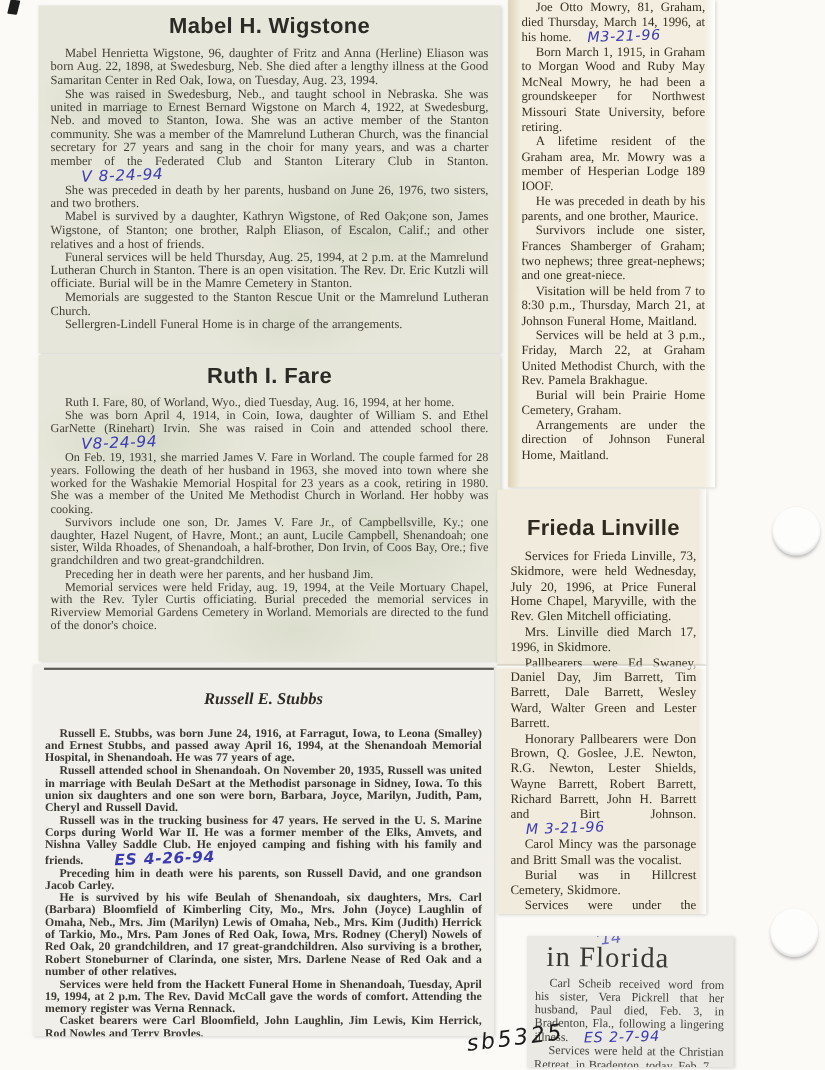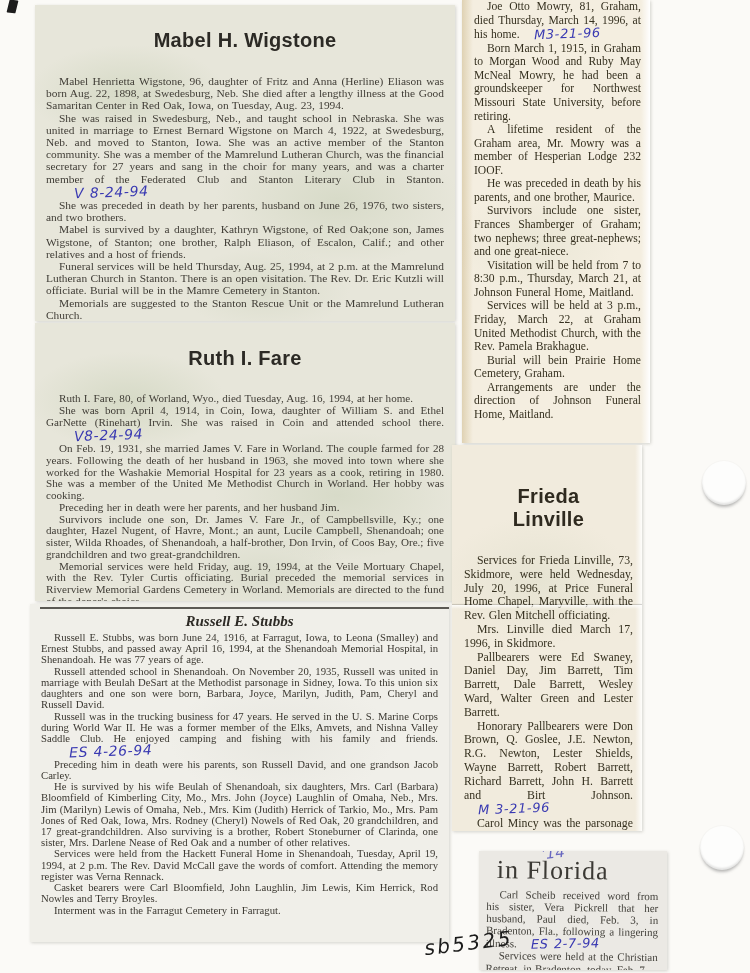--- a/index.html
+++ b/index.html
@@ -39,44 +39,44 @@
     background-image:
       radial-gradient(ellipse 130px 90px at 45% 35%, rgba(205,210,185,0.3), rgba(205,210,185,0) 72%),
       linear-gradient(270deg, rgba(255,255,255,0.9) 0px, rgba(255,255,255,0) 7px);
   }
   .news-gray{ background-color:#ebe9e4; }
 
   .title-sans{
     font-family:"Liberation Sans", sans-serif;
     font-weight:bold; text-align:center;
     color:#2c2a25; letter-spacing:0.3px;
-    margin:16px;
+    margin:0;
   }
   .t-big{ font-size:20px; padding:6px 0 7px; }
   .t-mowry{ font-size:21px; padding:3px 0 5px; color:#2f2a1f;}
   .t-frieda{ font-size:20px; padding:24px 0 7px; color:#2f2a1f;}
   .t-russell{
     font-family:"Liberation Serif", serif;
     font-weight:bold; font-style:italic;
     font-size:15px; text-align:center; color:#2e2b26;
-    margin:0; padding:7px 0 2px;
+    margin:15px; padding:7px 0 2px;
   }
   .t-florida{
     font-family:"Liberation Serif", serif;
     font-weight:normal; font-size:26px; text-align:left;
     color:#3b3934; margin:0; padding:2px 0 3px 10px; letter-spacing:1px;
   }
 
   .clip p{
     margin:0; text-align:justify; text-indent:13px;
     color:#403d36; word-spacing:0.5px;
   }
   .body-mabel p{ font-size:11.4px; line-height:1.07; }
   .body-ruth p{ font-size:11.1px; line-height:1.06; }
-  .body-russell p{ font-size:10.7px; line-height:1.05; font-weight:normal; color:#3b3831; }
+  .body-russell p{ font-size:10.7px; line-height:1.05; font-weight:bold; color:#3b3831; }
   .body-mowry p{ font-size:11.6px; line-height:1.17; color:#35301f; }
   .body-frieda p{ font-size:11.8px; line-height:1.17; color:#35301f; }
   .body-florida p{ font-size:11px; line-height:1.1; color:#45433d; }
 
   .pad-l{ padding:2px 11px 4px 11px; }
   .pad-r{ padding:0 9px 4px 12px; }
 
   .russell-rule{
     position:absolute; top:3px; left:10px; right:0;
     height:2px; background:#5b5954;
@@ -149,22 +149,22 @@
       <p><span>Sellergren-Lindell Funeral Home is in charge of the arrangements.</span></p>
     </div>
   </article>
 
   <article class="clip news-green pad-l" style="left:35px;top:323px;width:420px;height:278px;">
     <h2 class="title-sans t-big">Ruth I. Fare</h2>
     <div class="body-ruth">
       <p><span>Ruth I. Fare, 80, of Worland, Wyo., died Tuesday, Aug. 16, 1994, at her home.</span></p>
       <p><span>She was born April 4, 1914, in Coin, Iowa, daughter of William S. and Ethel GarNette (Rinehart) Irvin. She was raised in Coin and attended school there.</span><span class="hw">V8-24-94</span></p>
       <p><span>On Feb. 19, 1931, she married James V. Fare in Worland. The couple farmed for 28 years. Following the death of her husband in 1963, she moved into town where she worked for the Washakie Memorial Hospital for 23 years as a cook, retiring in 1980. She was a member of the United Me Methodist Church in Worland. Her hobby was cooking.</span></p>
+      <p><span>Survivors include one son, Dr. James V. Fare Jr., of Campbellsville, Ky.; one daughter, Hazel Nugent, of Havre, Mont.; an aunt, Lucile Campbell, Shenandoah; one sister, Wilda Rhoades, of Shenandoah, a half-brother, Don Irvin, of Coos Bay, Ore.; five grandchildren and two great-grandchildren.</span></p>
       <p><span>Preceding her in death were her parents, and her husband Jim.</span></p>
-      <p><span>Survivors include one son, Dr. James V. Fare Jr., of Campbellsville, Ky.; one daughter, Hazel Nugent, of Havre, Mont.; an aunt, Lucile Campbell, Shenandoah; one sister, Wilda Rhoades, of Shenandoah, a half-brother, Don Irvin, of Coos Bay, Ore.; five grandchildren and two great-grandchildren.</span></p>
       <p><span>Memorial services were held Friday, aug. 19, 1994, at the Veile Mortuary Chapel, with the Rev. Tyler Curtis officiating. Burial preceded the memorial services in Riverview Memorial Gardens Cemetery in Worland. Memorials are directed to the fund of the donor's choice.</span></p>
     </div>
   </article>
 
   <article class="clip news-white pad-l" style="left:30px;top:604px;width:419px;height:338px;">
     <div class="russell-rule"></div>
     <h2 class="t-russell">Russell E. Stubbs</h2>
     <div class="body-russell">
       <p><span>Russell E. Stubbs, was born June 24, 1916, at Farragut, Iowa, to Leona (Smalley) and Ernest Stubbs, and passed away April 16, 1994, at the Shenandoah Memorial Hospital, in Shenandoah. He was 77 years of age.</span></p>
       <p><span>Russell attended school in Shenandoah. On November 20, 1935, Russell was united in marriage with Beulah DeSart at the Methodist parsonage in Sidney, Iowa. To this union six daughters and one son were born, Barbara, Joyce, Marilyn, Judith, Pam, Cheryl and Russell David.</span></p>
@@ -174,21 +174,21 @@
       <p><span>Services were held from the Hackett Funeral Home in Shenandoah, Tuesday, April 19, 1994, at 2 p.m. The Rev. David McCall gave the words of comfort. Attending the memory register was Verna Rennack.</span></p>
       <p><span>Casket bearers were Carl Bloomfield, John Laughlin, Jim Lewis, Kim Herrick, Rod Nowles and Terry Broyles.</span></p>
       <p><span>Interment was in the Farragut Cemetery in Farragut.</span></p>
     </div>
   </article>
 
   <article class="clip news-cream pad-r" style="left:462px;top:0px;width:188px;height:443px;">
     <div class="body-mowry">
       <p><span>Joe Otto Mowry, 81, Graham, died Thursday, March 14, 1996, at his home.</span><span class="hw hw-small">M3-21-96</span></p>
       <p><span>Born March 1, 1915, in Graham to Morgan Wood and Ruby May McNeal Mowry, he had been a groundskeeper for Northwest Missouri State University, before retiring.</span></p>
-      <p><span>A lifetime resident of the Graham area, Mr. Mowry was a member of Hesperian Lodge 232 IOOF.</span></p>
+      <p><span>A lifetime resident of the Graham area, Mr. Mowry was a member of Hesperian Lodge 189 IOOF.</span></p>
       <p><span>He was preceded in death by his parents, and one brother, Maurice.</span></p>
       <p><span>Survivors include one sister, Frances Shamberger of Graham; two nephews; three great-nephews; and one great-niece.</span></p>
       <p><span>Visitation will be held from 7 to 8:30 p.m., Thursday, March 21, at Johnson Funeral Home, Maitland.</span></p>
       <p><span>Services will be held at 3 p.m., Friday, March 22, at Graham United Methodist Church, with the Rev. Pamela Brakhague.</span></p>
       <p><span>Burial will bein Prairie Home Cemetery, Graham.</span></p>
       <p><span>Arrangements are under the direction of Johnson Funeral Home, Maitland.</span></p>
     </div>
   </article>
 
   <article class="clip news-tan pad-r" style="left:452px;top:445px;width:190px;height:386px;">

